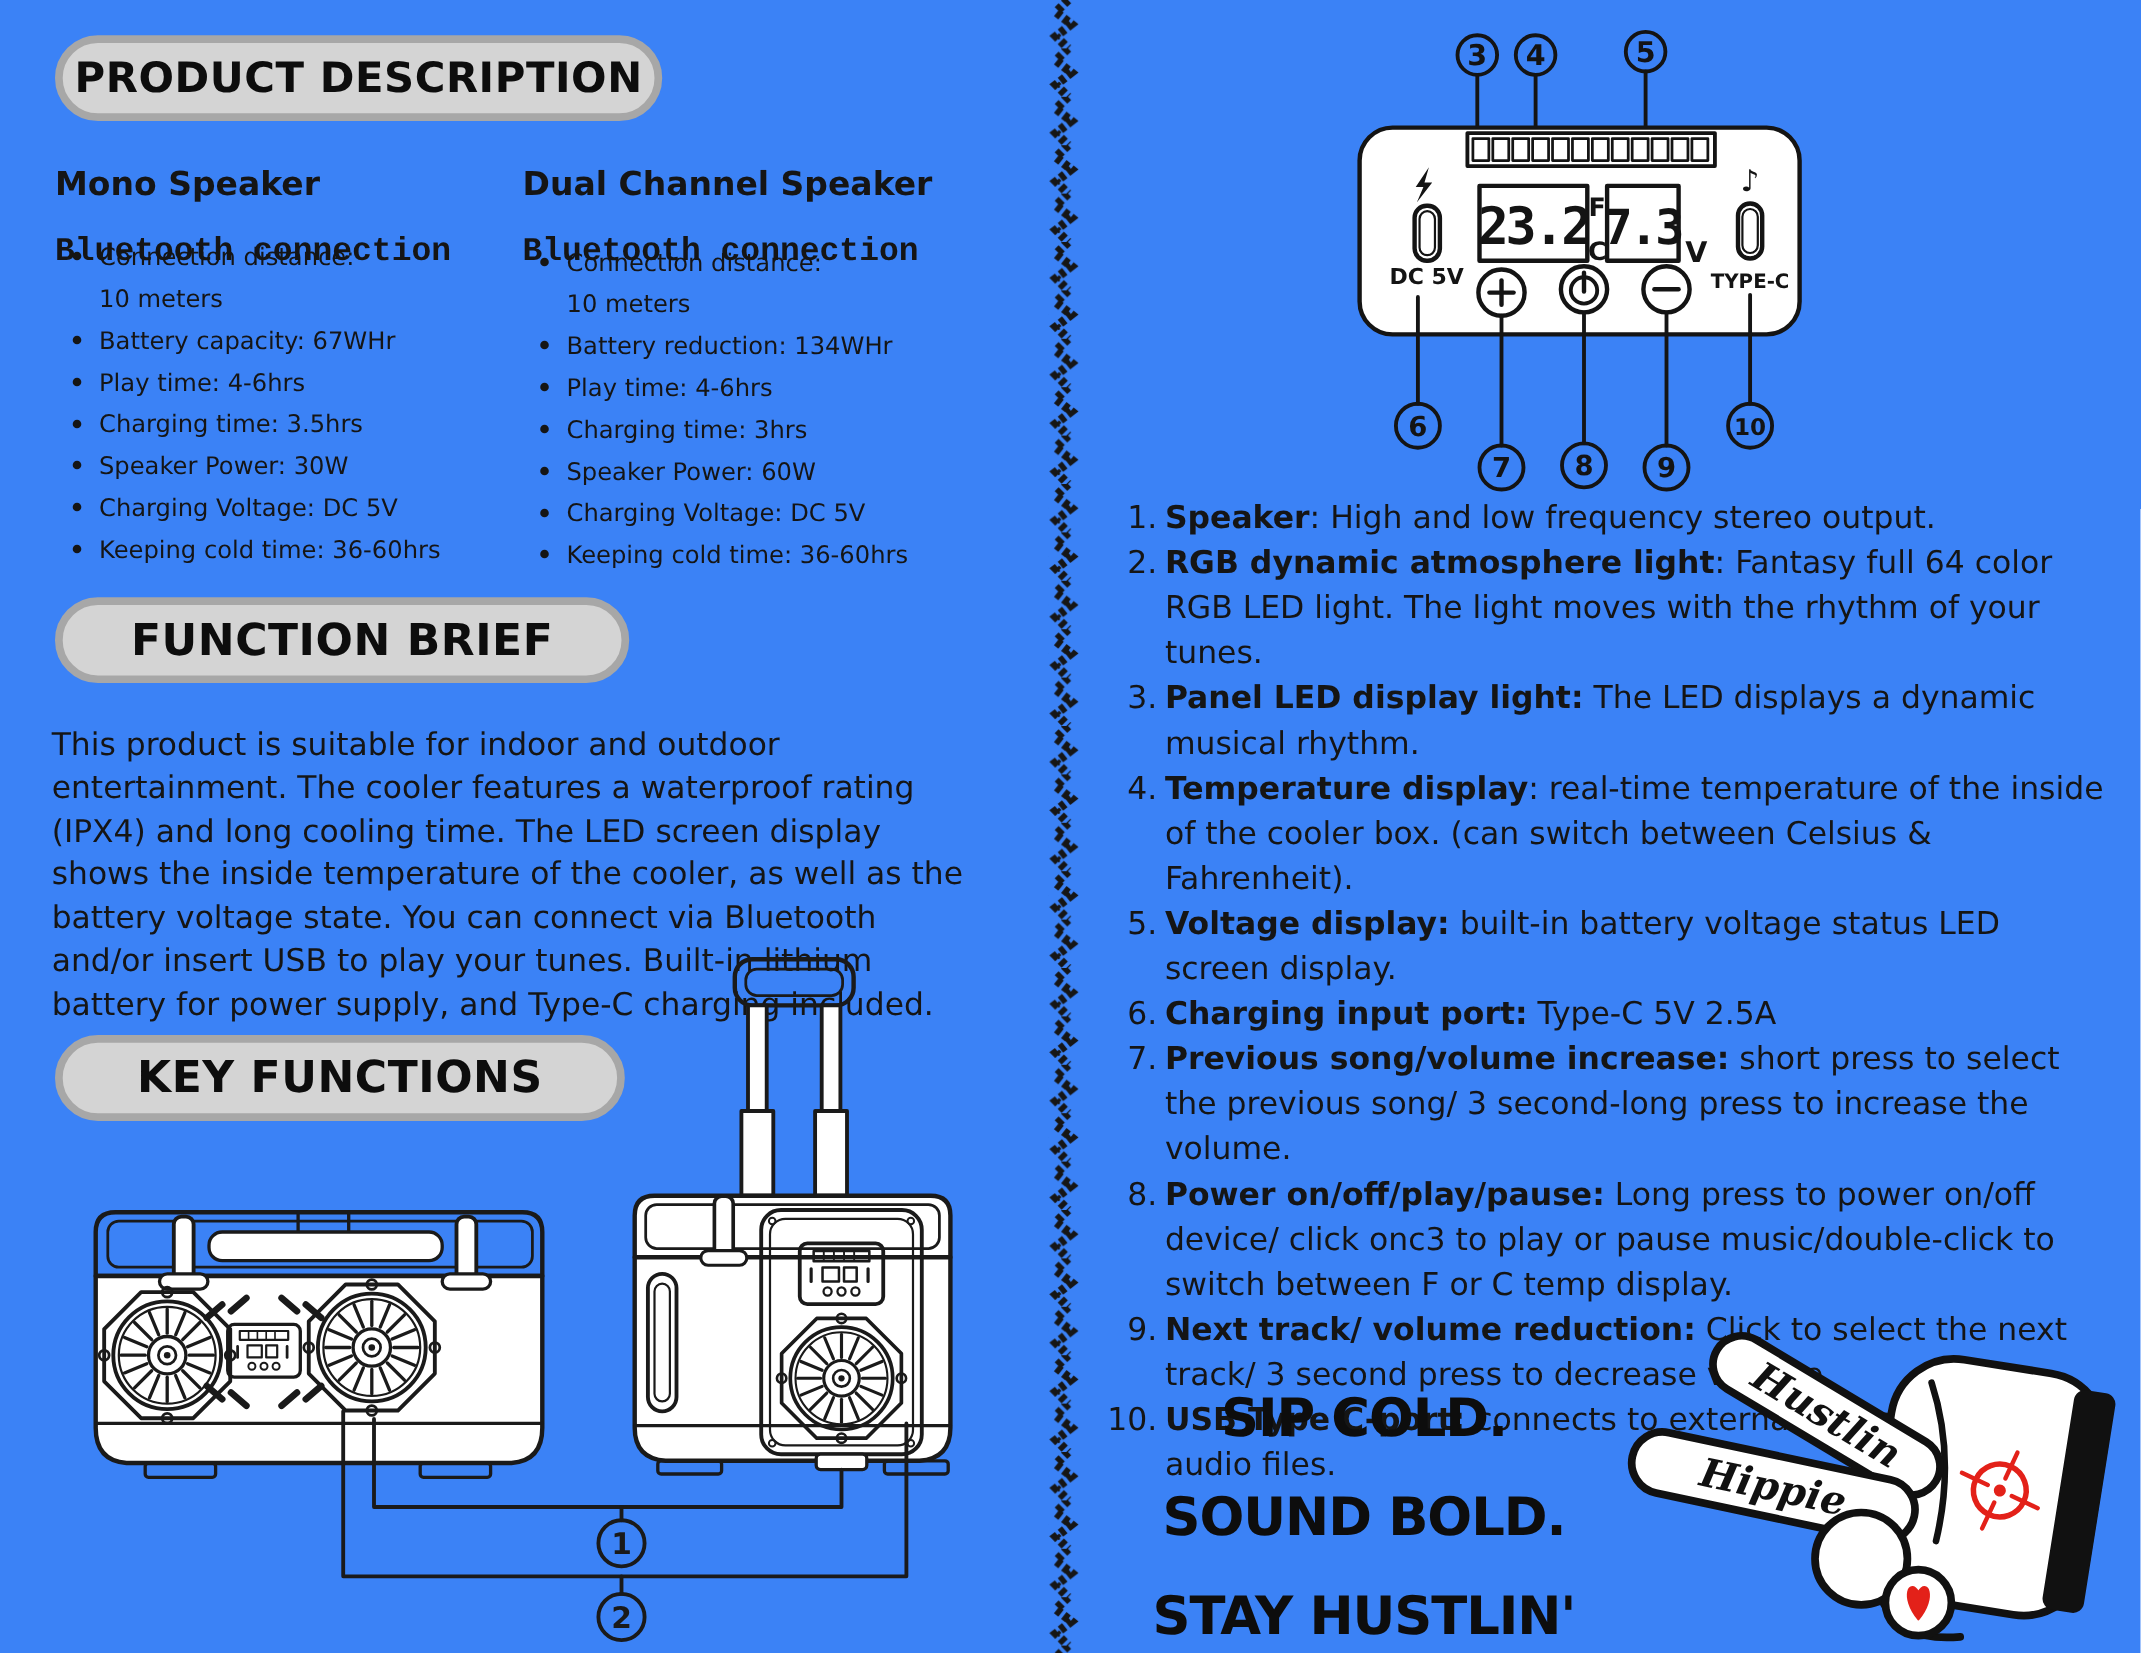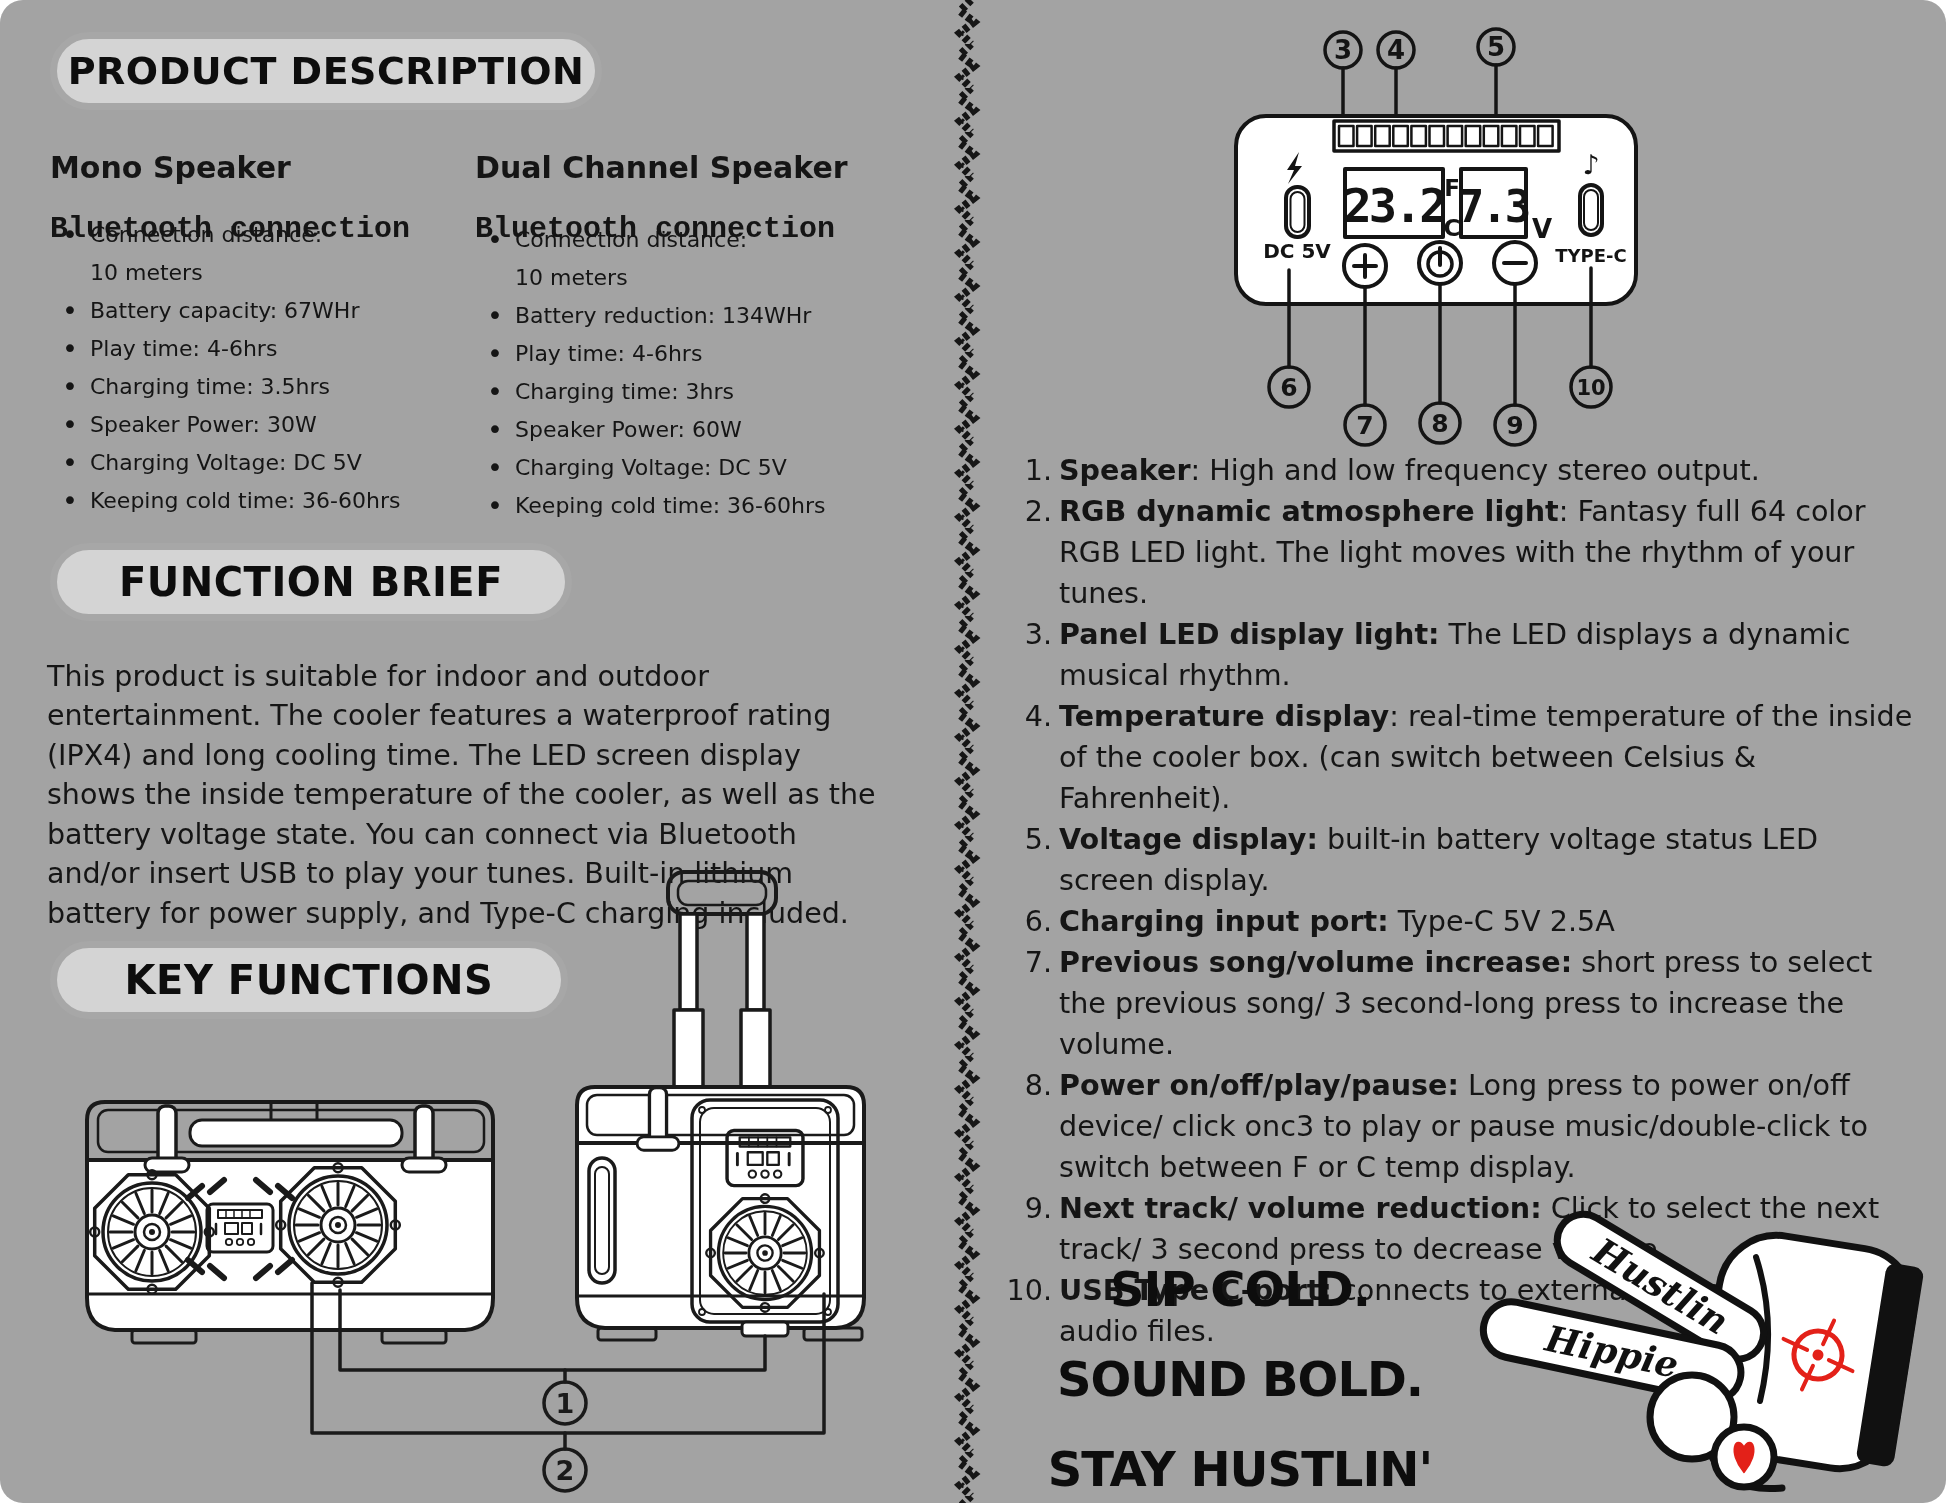--- a/index.html
+++ b/index.html
@@ -2,22 +2,22 @@
 <html><head>
 <meta charset="utf-8">
 <style>
   :root{
     --ink:#151515;
     --badge-fill:#d4d4d4;
     --badge-border:#a7a7a7;
     --red:#e32119;
   }
   html,body{margin:0;padding:0;background:#fff;}
-  .page{position:relative;width:1946px;height:1503px;background:#a3a3a3;overflow:hidden;
-        font-family:"DejaVu Sans","Liberation Sans",sans-serif;color:var(--ink);border-radius:23px;}
+  .page{position:relative;width:1946px;height:1503px;background:#3b82f6;overflow:hidden;
+        font-family:"DejaVu Sans","Liberation Sans",sans-serif;color:var(--ink);}
   .abs{position:absolute;}
   
   .badge{position:absolute;background:var(--badge-fill);border:7px solid var(--badge-border);
          border-radius:46px;display:flex;align-items:center;justify-content:center;
          font-weight:bold;letter-spacing:.5px;color:#0d0d0d;box-sizing:border-box;}
   .badge1{left:50px;top:32px;width:552px;height:78px;font-size:38px;}
   .badge2{left:50px;top:543px;width:522px;height:78px;font-size:40px;}
   .badge3{left:50px;top:941px;width:518px;height:78px;font-size:40px;}
   
   .spec-title{position:absolute;font-size:30px;font-weight:bold;line-height:1;}

